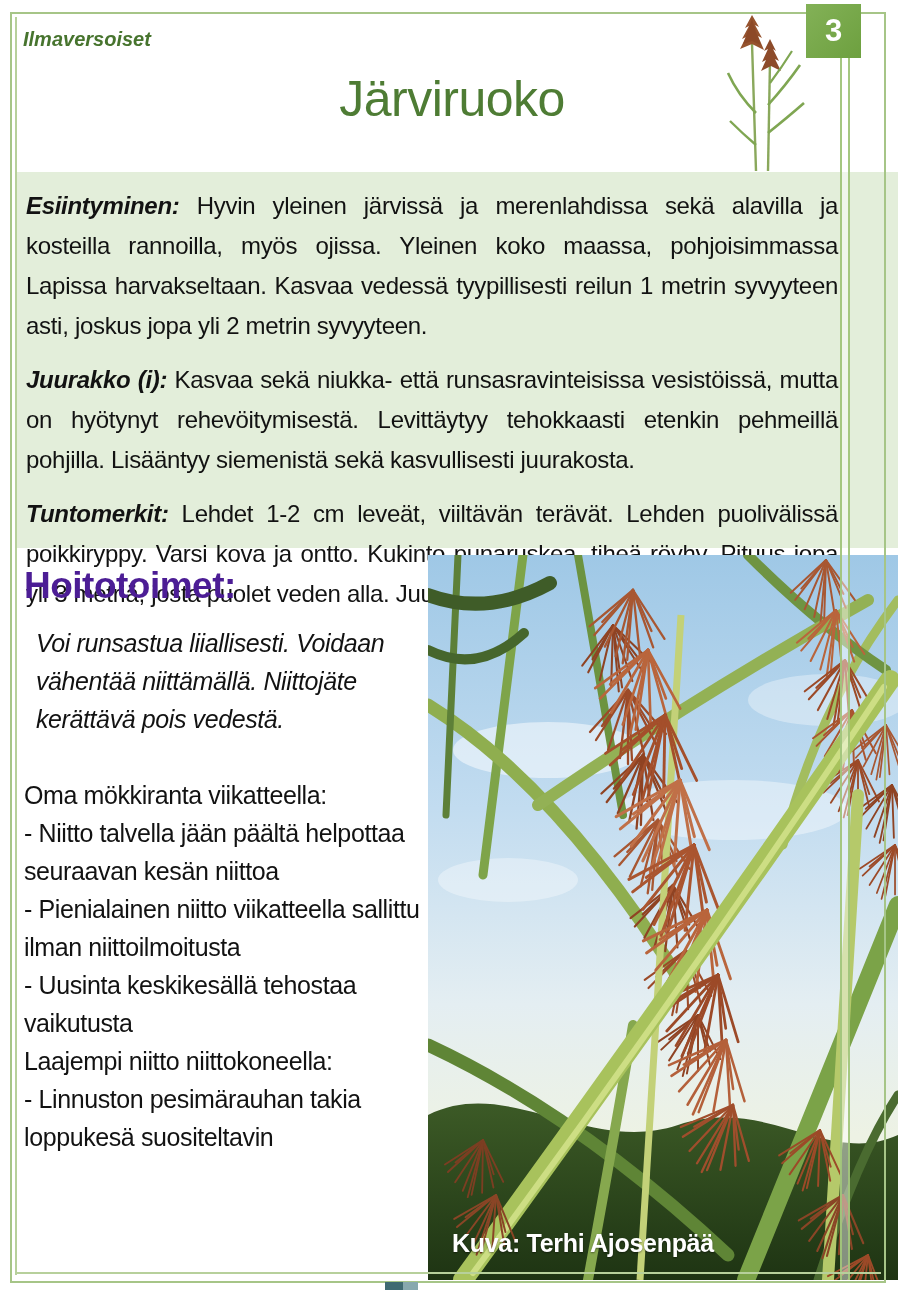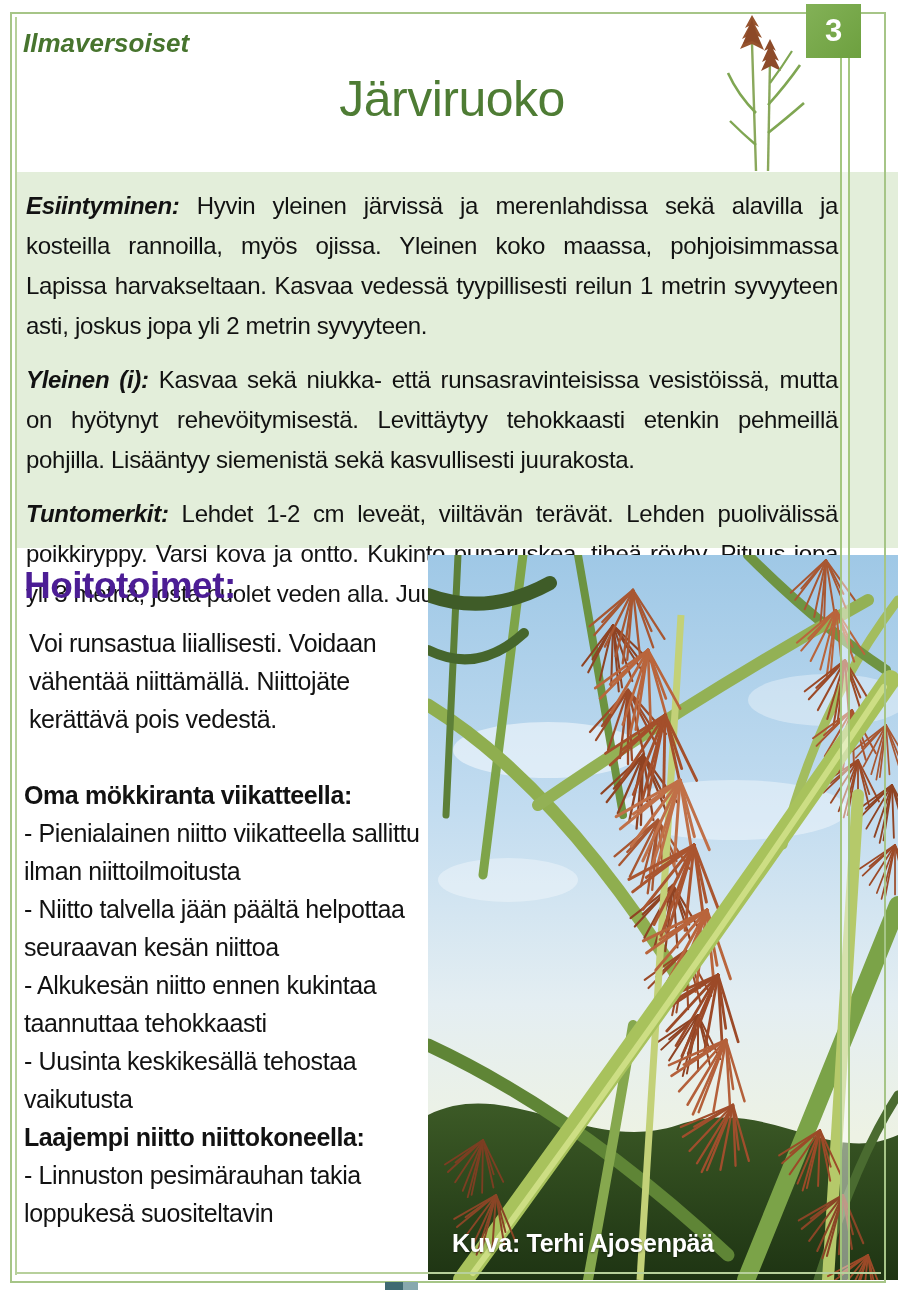--- a/index.html
+++ b/index.html
@@ -17,37 +17,37 @@
   .divider-v{position:absolute;left:840px;top:6px;width:6px;height:1274px;z-index:5;
     border-left:2px solid rgba(160,196,122,.95);
     border-right:2px solid rgba(160,196,122,.95);
     background:rgba(255,255,255,.45);pointer-events:none;}
   
   .page-num{position:absolute;left:806px;top:4px;width:55px;height:54px;z-index:7;
     background:linear-gradient(135deg,#83b157,#6da03f);
     display:flex;align-items:center;justify-content:center;
     color:#fff;font-size:31px;font-weight:bold;}
   .category{position:absolute;left:23px;top:28px;z-index:2;
-    color:#47742e;font-size:26px;font-weight:bold;font-style:italic;text-align:right;}
+    color:#47742e;font-size:20px;font-weight:bold;font-style:italic;text-align:right;}
   .title{position:absolute;left:24px;top:70px;width:856px;text-align:center;z-index:2;
     color:#4e7c34;font-size:50px;letter-spacing:-0.5px;}
   .plant-illustration{position:absolute;left:716px;top:13px;width:96px;height:158px;z-index:2;}
   
   .info-box{position:absolute;left:16px;top:172px;width:882px;height:376px;
     background:#e3eeda;box-sizing:border-box;padding:14px 60px 0 10px;z-index:1;}
   .info-box p{margin:0 0 14px 0;font-size:24px;line-height:40px;text-align:justify;
     letter-spacing:-0.3px;color:#121212;}
   .lead{font-weight:bold;font-style:italic;}
   
   .care-col{position:absolute;left:24px;top:564px;width:410px;z-index:1;
     font-size:25px;line-height:38px;letter-spacing:-0.4px;color:#121212;}
   .care-heading{color:#4c1d95;font-size:37px;line-height:44px;margin:0 0 16px 0;
     font-weight:bold;letter-spacing:-0.5px;}
-  .care-intro{margin:5px;}
-  .care-sub{font-weight:bold;margin:0;}
+  .care-intro{margin:12px;font-style:italic;}
+  .care-sub{font-weight:normal;margin:0;}
   .care-sub.first{margin-top:38px;}
   .care-bullet{margin:0;}
   
   .photo{position:absolute;left:428px;top:555px;width:470px;height:725px;z-index:1;overflow:hidden;}
   .photo svg{display:block;}
   .photo-caption{position:absolute;left:24px;bottom:22px;color:#fff;font-weight:bold;
     font-size:25px;letter-spacing:-0.3px;text-shadow:0 1px 2px rgba(0,0,0,.45);text-align:right;}
   
   .teal-chip{position:absolute;left:385px;top:1282px;width:33px;height:8px;z-index:8;
     background:linear-gradient(to right,#3f6a72 0 55%,#87a8ae 55% 100%);}
@@ -75,36 +75,35 @@
       <path d="M54,70 Q66,54 76,38" stroke="#7fa652" stroke-width="2.2" fill="none"></path>
     </svg>
   </div>
 
   <div class="info-box">
     <p>
       <span class="lead">Esiintyminen:</span>
       <span>Hyvin yleinen järvissä ja merenlahdissa sekä alavilla ja kosteilla rannoilla, myös ojissa. Yleinen koko maassa, pohjoisimmassa Lapissa harvakseltaan. Kasvaa vedessä tyypillisesti reilun 1 metrin syvyyteen asti, joskus jopa yli 2 metrin syvyyteen.</span>
     </p>
     <p>
-      <span class="lead">Yleinen (i):</span>
+      <span class="lead">Juurakko (i):</span>
       <span>Kasvaa sekä niukka- että runsasravinteisissa vesistöissä, mutta on hyötynyt rehevöitymisestä. Levittäytyy tehokkaasti etenkin pehmeillä pohjilla. Lisääntyy siemenistä sekä kasvullisesti juurakosta.</span>
     </p>
     <p>
       <span class="lead">Tuntomerkit:</span>
       <span>Lehdet 1-2 cm leveät, viiltävän terävät. Lehden puolivälissä poikkiryppy. Varsi kova ja ontto. Kukinto punaruskea, tiheä röyhy. Pituus jopa yli 3 metriä, josta puolet veden alla. Juurakko pitkä ja haarova, monivuotinen.</span>
     </p>
   </div>
 
   <div class="care-col">
     <h2 class="care-heading">Hoitotoimet:</h2>
     <p class="care-intro">Voi runsastua liiallisesti. Voidaan vähentää niittämällä. Niittojäte kerättävä pois vedestä.</p>
     <p class="care-sub first">Oma mökkiranta viikatteella:</p>
+    <div class="care-bullet">- Niitto talvella jään päältä helpottaa seuraavan kesän niittoa</div>
     <div class="care-bullet">- Pienialainen niitto viikatteella sallittu ilman niittoilmoitusta</div>
-    <div class="care-bullet">- Niitto talvella jään päältä helpottaa seuraavan kesän niittoa</div>
-    <div class="care-bullet">- Alkukesän niitto ennen kukintaa taannuttaa tehokkaasti</div>
     <div class="care-bullet">- Uusinta keskikesällä tehostaa vaikutusta</div>
     <p class="care-sub">Laajempi niitto niittokoneella:</p>
     <div class="care-bullet">- Linnuston pesimärauhan takia loppukesä suositeltavin</div>
 
   </div>
 
   <div class="photo">
     <svg width="470" height="725" viewBox="0 0 470 725" xmlns="http://www.w3.org/2000/svg">
       <defs>
         <linearGradient id="sky" x1="0" y1="0" x2="0" y2="1">

